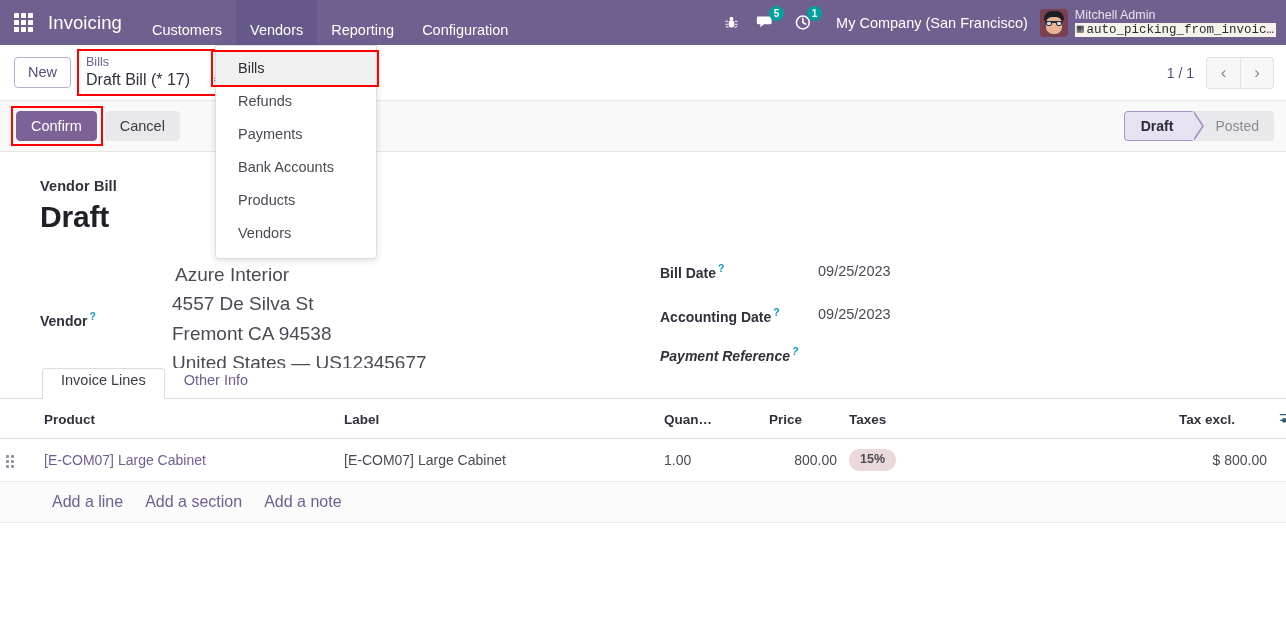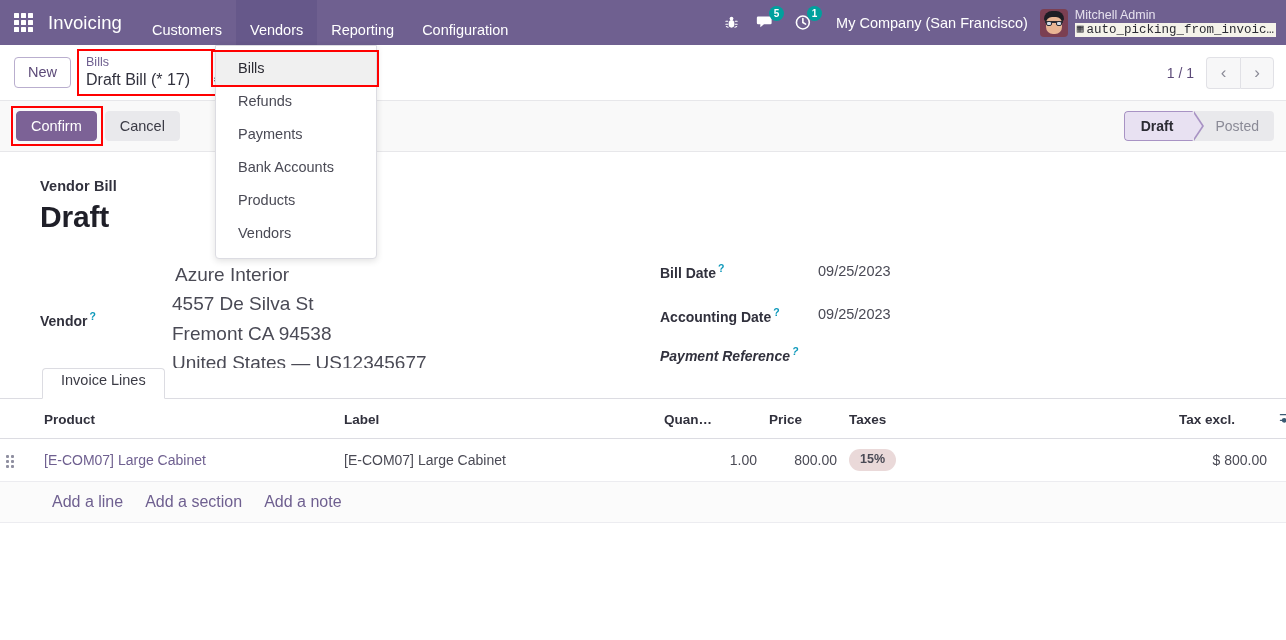--- a/index.html
+++ b/index.html
@@ -406,21 +406,21 @@
     font-size: 14px;
     color: #4a4a55;
     padding: 10px 6px;
     border-bottom: 1px solid #ececf0;
     white-space: nowrap;
     overflow: hidden;
   }
   th.c-handle, td.c-handle { width: 38px; padding-left: 22px; padding-right: 0; }
   th.c-product, td.c-product { width: 300px; }
   th.c-label, td.c-label { width: 320px; }
-  th.c-qty, td.c-qty { width: 105px; text-align: right; }
+  th.c-qty, td.c-qty { width: 105px; }
   th.c-price, td.c-price { width: 80px; text-align: right; }
   th.c-taxes, td.c-taxes { width: 330px; padding-left: 12px; }
   th.c-total, td.c-total { width: 100px; text-align: right; }
   th.c-opt, td.c-opt { width: 38px; text-align: right; padding-right: 12px; }
   .prod-link { color: #6f6090; cursor: pointer; }
   .drag-handle {
     display: inline-grid;
     grid-template-columns: repeat(2, 3px);
     grid-template-rows: repeat(3, 3px);
     gap: 2px;
@@ -634,20 +634,21 @@
           <span>Payment terms</span><span class="q">?</span>
         </div>
         <div class="fval">End of Following Month</div>
       </div>
     </div>
   </div>
 
   <div class="notebook">
     <div class="tabs">
       <div class="tab active">Invoice Lines</div>
+      <div class="tab">Other Info</div>
     </div>
 
     <table class="lines">
       <thead>
         <tr>
           <th class="c-handle"></th>
           <th class="c-product">Product</th>
           <th class="c-label">Label</th>
           <th class="c-qty">Quan…</th>
           <th class="c-price">Price</th>

